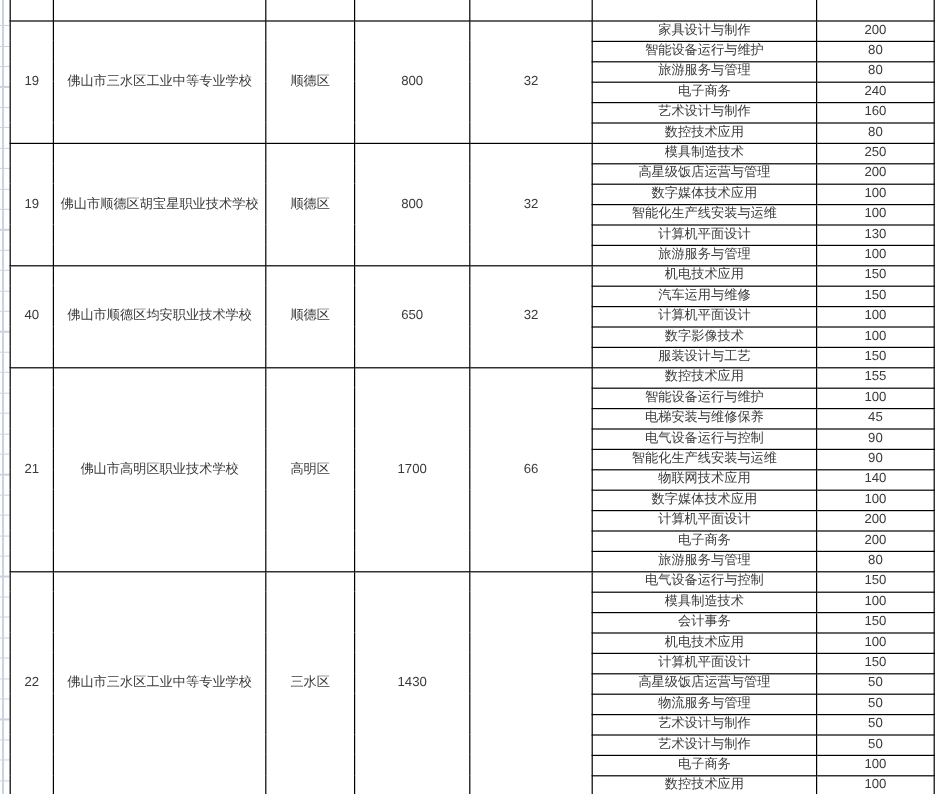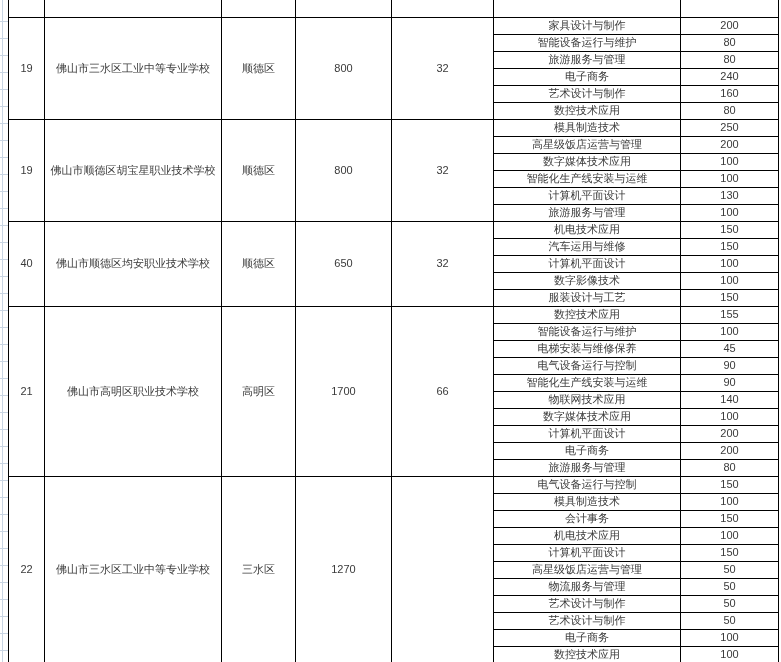--- a/index.html
+++ b/index.html
@@ -192,21 +192,21 @@
             <td class="col-count-edge">200</td>
           </tr>
           <tr>
             <td>旅游服务与管理</td>
             <td class="col-count-edge">80</td>
           </tr>
           <tr>
             <td rowspan="11">22</td>
             <td rowspan="11">佛山市三水区工业中等专业学校</td>
             <td rowspan="11">三水区</td>
-            <td rowspan="11">1270</td>
+            <td rowspan="11">1430</td>
             <td rowspan="11"></td>
             <td>电气设备运行与控制</td>
             <td class="col-count-edge">150</td>
           </tr>
           <tr>
             <td>模具制造技术</td>
             <td class="col-count-edge">100</td>
           </tr>
           <tr>
             <td>会计事务</td>

